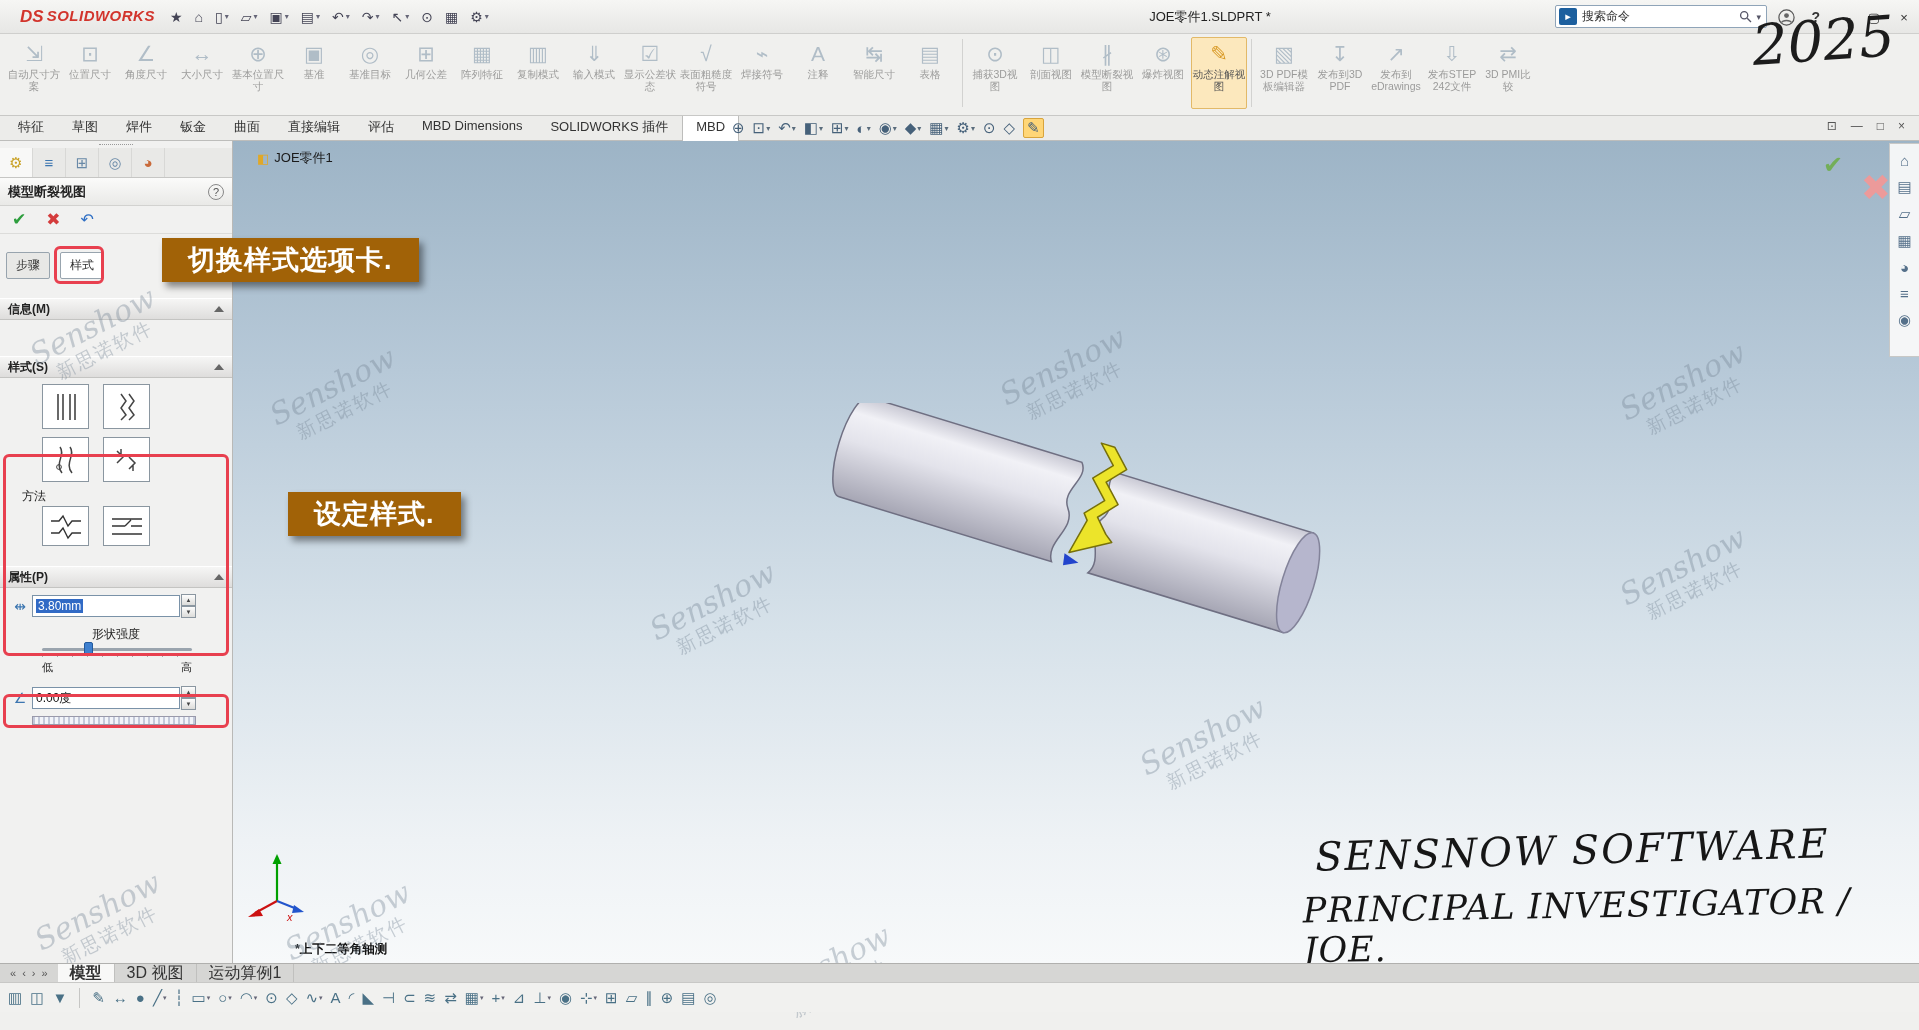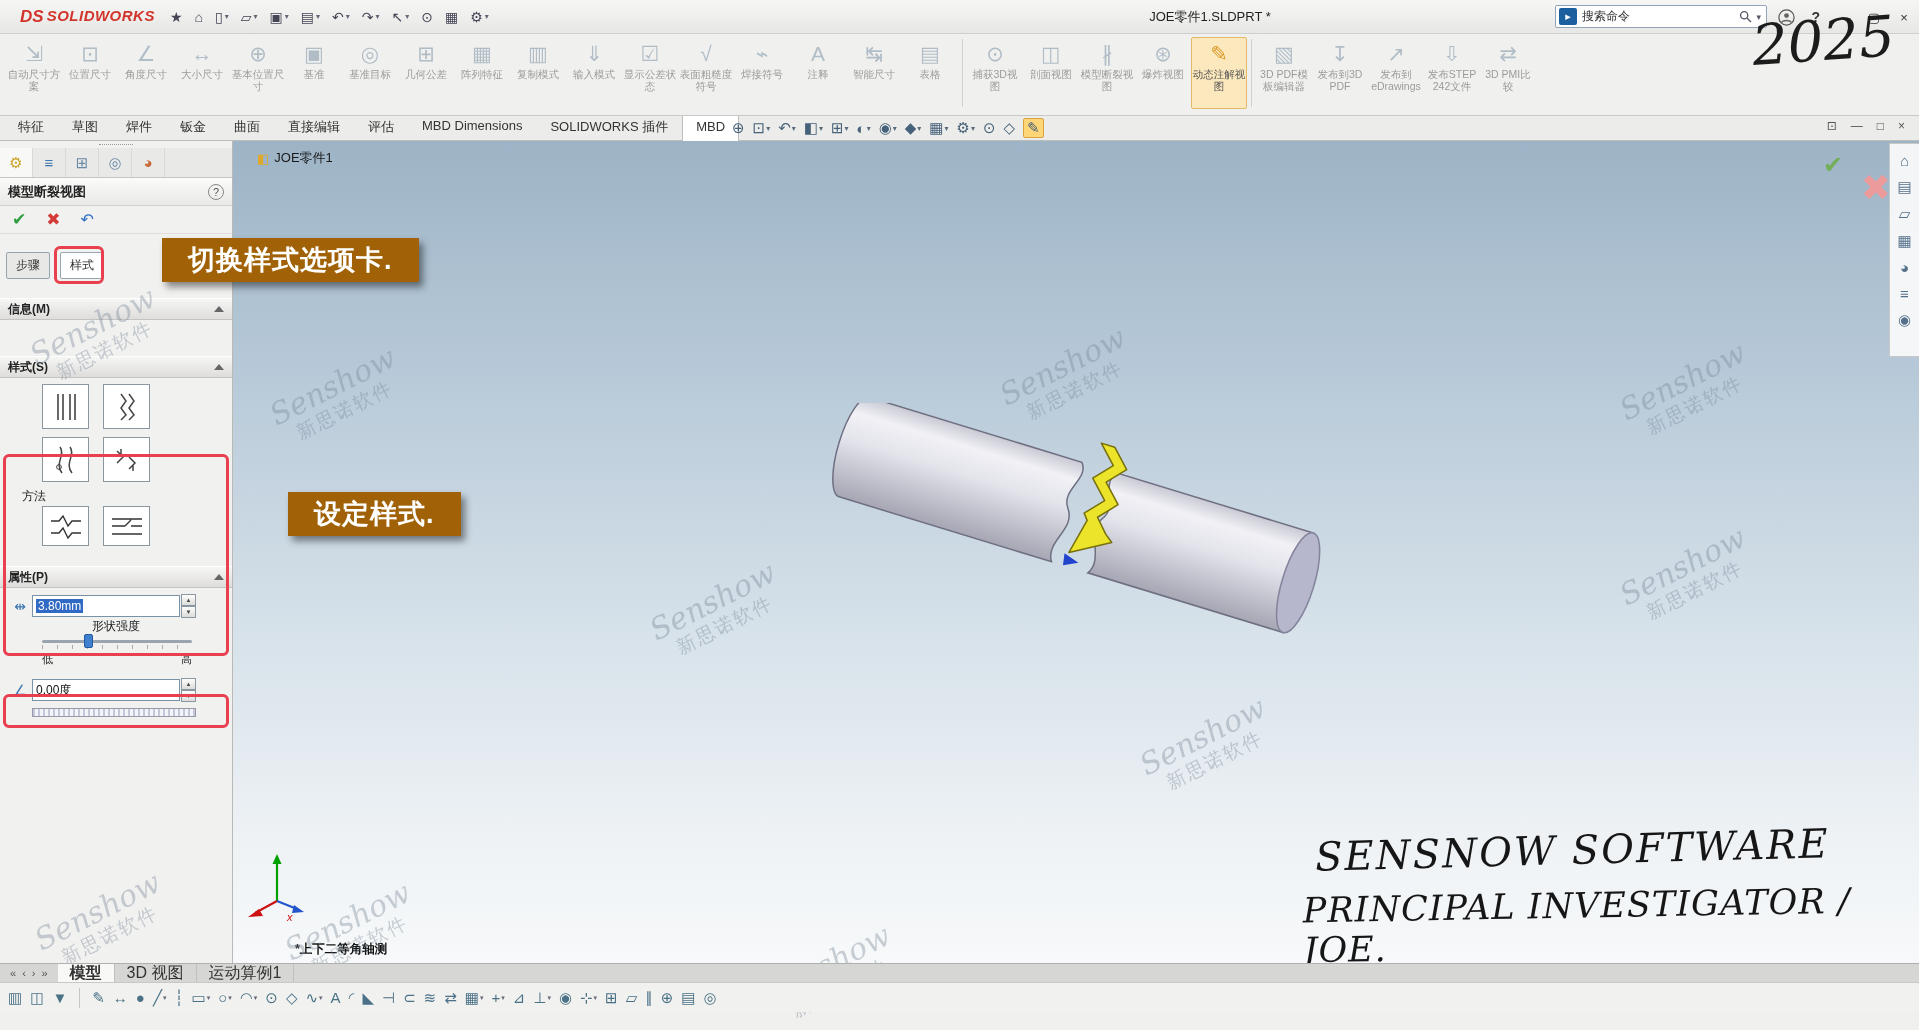--- a/index.html
+++ b/index.html
@@ -93,21 +93,21 @@
 .sec-prop{margin-top:20px}
 .prop-row{display:flex;align-items:center;margin:6px 0 0 8px;height:24px}
 .angle-row{margin-top:12px}
 .prop-icon{width:24px;font-size:14px;color:#3c76b0;text-align:center}
 .pm-input{width:148px;height:22px;border:1px solid #7a92a8;background:#fff;display:flex;align-items:center;
   padding:0 3px;font-size:12px;color:#111}
 .sel-text{background:#316ac5;color:#fff;padding:0 2px}
 .spinner{width:15px;height:24px;display:flex;flex-direction:column;margin-left:1px}
 .spin{flex:1;border:1px solid #8a96a0;background:linear-gradient(#fdfdfd,#dcdcda);font-size:6px;color:#444;
   display:flex;align-items:center;justify-content:center}
-.strength-label{font-size:12px;color:#222;text-align:center;width:160px;margin:0 0 0 36px;height:14px}
+.strength-label{font-size:12px;color:#222;text-align:center;width:160px;margin:8px 0 0 36px;height:14px}
 .slider-row{position:relative;width:150px;height:14px;margin:2px 0 0 42px}
 .slider-track{position:absolute;left:0;right:0;top:6px;height:3px;background:#9aa4ae;border-radius:2px}
 .slider-ticks{position:absolute;left:0;right:0;top:11px;height:4px;
   background:repeating-linear-gradient(90deg,#aaa 0 1px,transparent 1px 15px)}
 .slider-thumb{position:absolute;left:28%;top:0;width:9px;height:14px;background:#3f80cf;border:1px solid #225a9e;border-radius:2px}
 .lowhigh{display:flex;justify-content:space-between;width:150px;margin:4px 0 0 42px;font-size:11px;color:#222;height:14px}
 .hatch-bar{margin:6px 0 0 32px;width:164px;height:9px;border:1px solid #99a;
   background:repeating-linear-gradient(90deg,#c3c9da 0 2px,#f2f4f9 2px 5px)}
 
 

